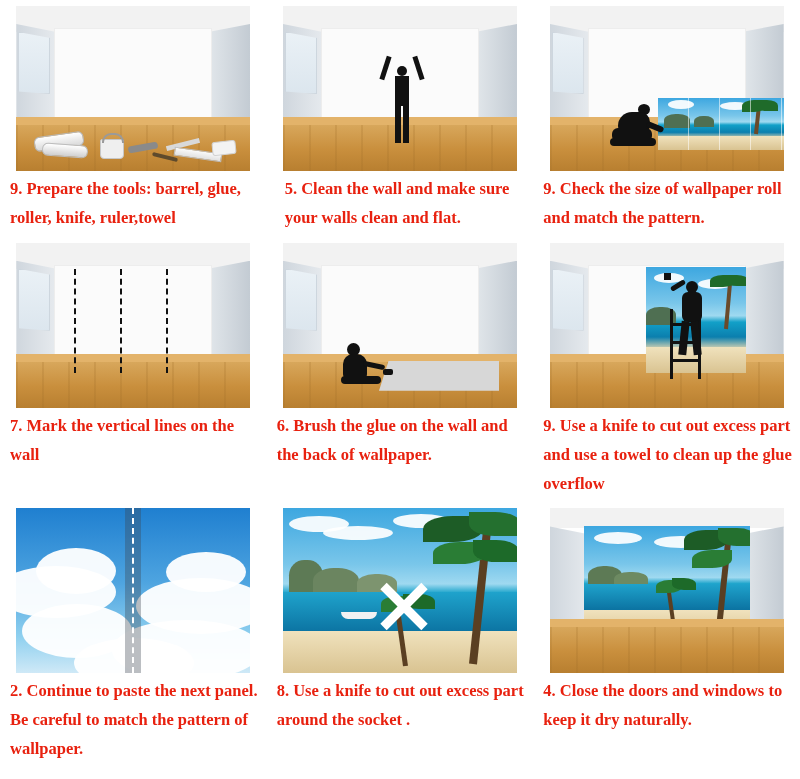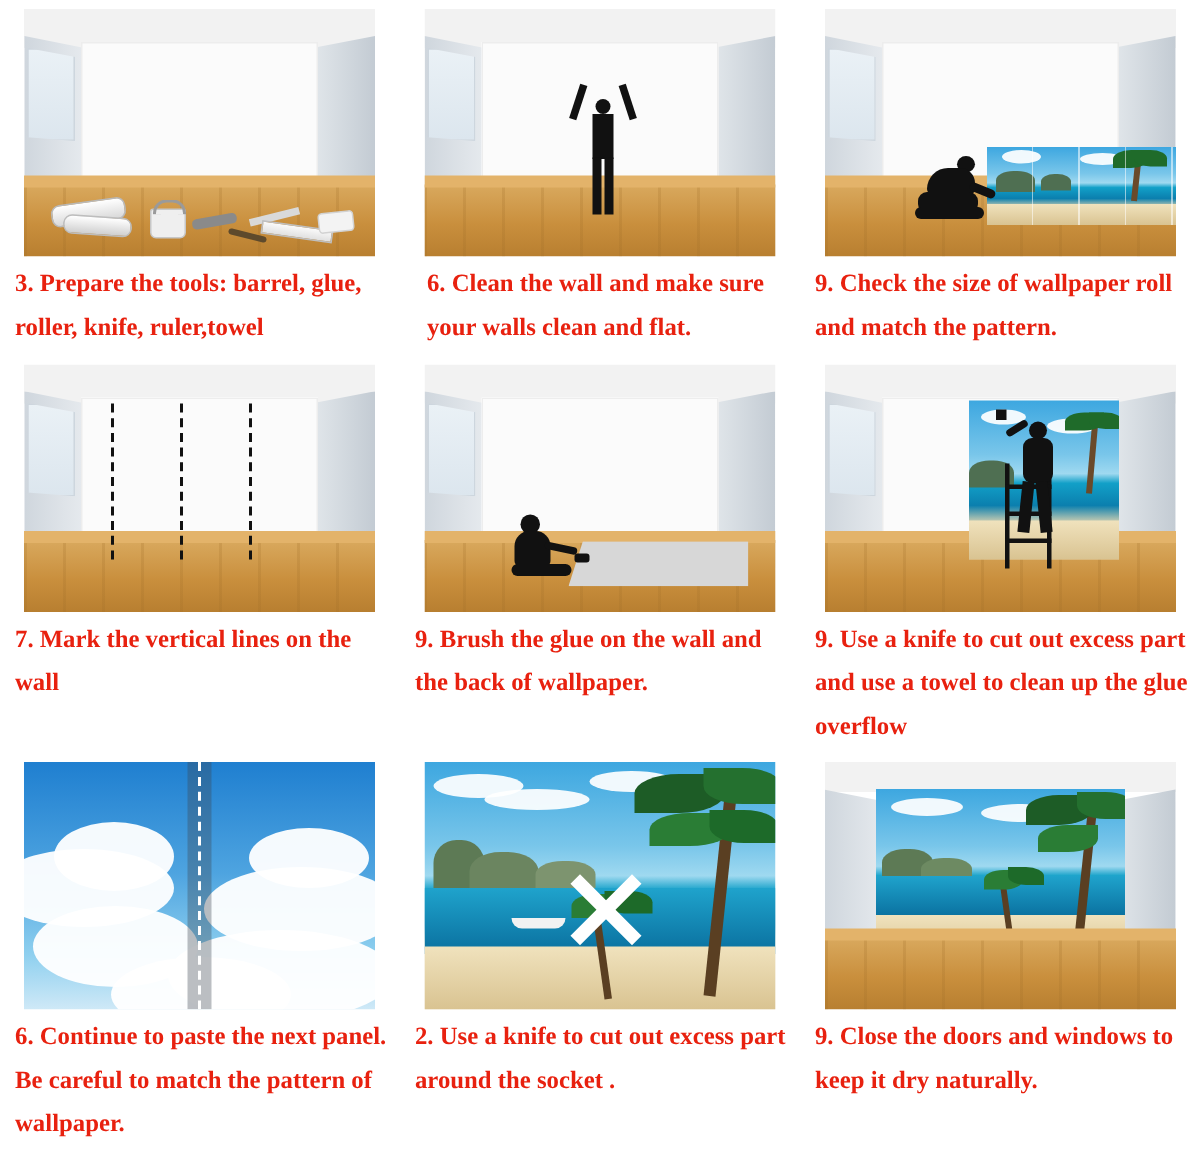--- a/index.html
+++ b/index.html
@@ -167,21 +167,21 @@
         <div class="tool" style="left:26px;bottom:14px;width:44px;height:11px;background:linear-gradient(180deg,#fff,#cfcfcf);border:1px solid #bdbdbd;border-radius:6px;transform:rotate(4deg);"></div>
         <div class="tool" style="left:84px;bottom:12px;width:22px;height:18px;background:#efefef;border:1px solid #c7c7c7;border-radius:2px 2px 4px 4px;"></div>
         <div class="tool" style="left:86px;bottom:28px;width:18px;height:8px;border:2px solid #9a9a9a;border-bottom:none;border-radius:9px 9px 0 0;"></div>
         <div class="tool" style="left:112px;bottom:20px;width:30px;height:7px;background:#8a8a8a;transform:rotate(-10deg);border-radius:3px;"></div>
         <div class="tool" style="left:136px;bottom:12px;width:26px;height:4px;background:#5e4a2c;transform:rotate(14deg);border-radius:2px;"></div>
         <div class="tool" style="left:150px;bottom:24px;width:34px;height:5px;background:#d9d9d9;transform:rotate(-14deg);"></div>
         <div class="tool" style="left:158px;bottom:12px;width:46px;height:7px;background:linear-gradient(180deg,#fafafa,#e0e0e0);border:1px solid #bfbfbf;transform:rotate(8deg);"></div>
         <div class="tool" style="left:196px;bottom:16px;width:22px;height:12px;background:#f3f3f3;border:1px solid #d2d2d2;border-radius:3px;transform:rotate(-6deg);"></div>
       </div>
     </div>
-    <div class="caption">3. Prepare the tools: barrel, glue, roller, knife, ruler,towel</div>
+    <div class="caption">9. Prepare the tools: barrel, glue, roller, knife, ruler,towel</div>
   </div>
 
   <div class="cell">
     <div class="img-wrap">
       <div class="room">
         <div class="ceiling"></div>
         <div class="leftwall"></div>
         <div class="window"></div>
         <div class="rightwall"></div>
         <div class="backwall"></div>
@@ -191,21 +191,21 @@
         <div style="position:absolute;left:96px;top:50px;width:44px;height:88px;">
           <div class="sil" style="left:18px;top:10px;width:10px;height:10px;border-radius:50%;"></div>
           <div class="sil" style="left:16px;top:20px;width:14px;height:30px;"></div>
           <div class="sil" style="left:4px;top:0px;width:5px;height:24px;transform:rotate(18deg);"></div>
           <div class="sil" style="left:37px;top:0px;width:5px;height:24px;transform:rotate(-18deg);"></div>
           <div class="sil" style="left:16px;top:49px;width:6px;height:38px;"></div>
           <div class="sil" style="left:24px;top:49px;width:6px;height:38px;"></div>
         </div>
       </div>
     </div>
-    <div class="caption cap-center">6. Clean the wall and make sure your walls clean and flat.</div>
+    <div class="caption cap-center">5. Clean the wall and make sure your walls clean and flat.</div>
   </div>
 
   <div class="cell">
     <div class="img-wrap">
       <div class="room">
         <div class="ceiling"></div>
         <div class="leftwall"></div>
         <div class="window"></div>
         <div class="rightwall"></div>
         <div class="backwall"></div>
@@ -269,21 +269,21 @@
                     clip-path:polygon(8% 0,100% 0,100% 100%,0 100%);"></div>
         <div style="position:absolute;left:58px;top:100px;width:64px;height:46px;">
           <div class="sil" style="left:6px;top:0px;width:13px;height:13px;border-radius:50%;"></div>
           <div class="sil" style="left:2px;top:11px;width:24px;height:24px;border-radius:10px 10px 4px 4px;"></div>
           <div class="sil" style="left:22px;top:20px;width:22px;height:5px;transform:rotate(12deg);border-radius:3px;"></div>
           <div class="sil" style="left:0px;top:33px;width:40px;height:8px;border-radius:4px;"></div>
           <div class="sil" style="left:42px;top:26px;width:10px;height:6px;border-radius:2px;"></div>
         </div>
       </div>
     </div>
-    <div class="caption">9. Brush the glue on the wall and the back of wallpaper.</div>
+    <div class="caption">6. Brush the glue on the wall and the back of wallpaper.</div>
   </div>
 
   <div class="cell">
     <div class="img-wrap">
       <div class="room">
         <div class="ceiling"></div>
         <div class="leftwall"></div>
         <div class="window"></div>
         <div class="rightwall"></div>
         <div class="backwall"></div>
@@ -327,21 +327,21 @@
         <div class="cl" style="left:-20px;top:58px;width:120px;height:52px;"></div>
         <div class="cl" style="left:20px;top:40px;width:80px;height:46px;"></div>
         <div class="cl" style="left:6px;top:96px;width:110px;height:54px;"></div>
         <div class="cl" style="left:120px;top:70px;width:130px;height:56px;"></div>
         <div class="cl" style="left:150px;top:44px;width:80px;height:40px;"></div>
         <div class="cl" style="left:96px;top:112px;width:150px;height:60px;"></div>
         <div class="cl" style="left:58px;top:130px;width:120px;height:50px;"></div>
         <div class="seam" style="left:109px;"></div>
       </div>
     </div>
-    <div class="caption">6. Continue to paste the next panel. Be careful to match the pattern of wallpaper.</div>
+    <div class="caption">2. Continue to paste the next panel. Be careful to match the pattern of wallpaper.</div>
   </div>
 
   <div class="cell">
     <div class="img-wrap">
       <div class="beach" style="position:absolute;inset:0;">
         <div class="cloud" style="left:6px;top:8px;width:60px;height:16px;"></div>
         <div class="cloud" style="left:40px;top:18px;width:70px;height:14px;"></div>
         <div class="cloud" style="left:110px;top:6px;width:56px;height:14px;"></div>
 
         <div class="hill" style="left:6px;top:52px;width:34px;height:34px;background:#5d7a55;"></div>
@@ -364,21 +364,21 @@
         <div class="palm-trunk" style="left:120px;top:96px;width:5px;height:62px;transform:rotate(-8deg);background:#5a3f22;"></div>
         <div class="frond" style="left:98px;top:88px;width:34px;height:16px;background:#2a7d35;"></div>
         <div class="frond" style="left:120px;top:86px;width:32px;height:15px;background:#1d6a29;transform:scaleX(-1);"></div>
 
         <div class="x-mark" style="left:92px;top:70px;width:58px;height:58px;">
           <span style="transform:rotate(45deg);"></span>
           <span style="transform:rotate(-45deg);"></span>
         </div>
       </div>
     </div>
-    <div class="caption">2. Use a knife to cut out excess part around the socket .</div>
+    <div class="caption">8. Use a knife to cut out excess part around the socket .</div>
   </div>
 
   <div class="cell">
     <div class="img-wrap">
       <div class="room">
         <div class="ceiling" style="height:20px;"></div>
         <div class="leftwall"></div>
         <div class="rightwall"></div>
 
         <div class="beach" style="left:34px;top:18px;width:166px;height:112px;">
@@ -392,16 +392,16 @@
           <div class="frond" style="left:100px;top:4px;width:44px;height:20px;background:#1d5c26;"></div>
           <div class="frond" style="left:134px;top:2px;width:38px;height:18px;background:#24702f;transform:scaleX(-1);"></div>
           <div class="frond" style="left:108px;top:24px;width:40px;height:18px;background:#2a7d35;"></div>
           <div class="palm-trunk" style="left:88px;top:60px;width:4px;height:42px;transform:rotate(-8deg);background:#5a3f22;"></div>
           <div class="frond" style="left:72px;top:54px;width:26px;height:13px;background:#2a7d35;"></div>
           <div class="frond" style="left:88px;top:52px;width:24px;height:12px;background:#1d6a29;transform:scaleX(-1);"></div>
         </div>
         <div class="floor"></div>
       </div>
     </div>
-    <div class="caption">9. Close the doors and windows to keep it dry naturally.</div>
+    <div class="caption">4. Close the doors and windows to keep it dry naturally.</div>
   </div>
 
 </div>
 
 </body></html>

